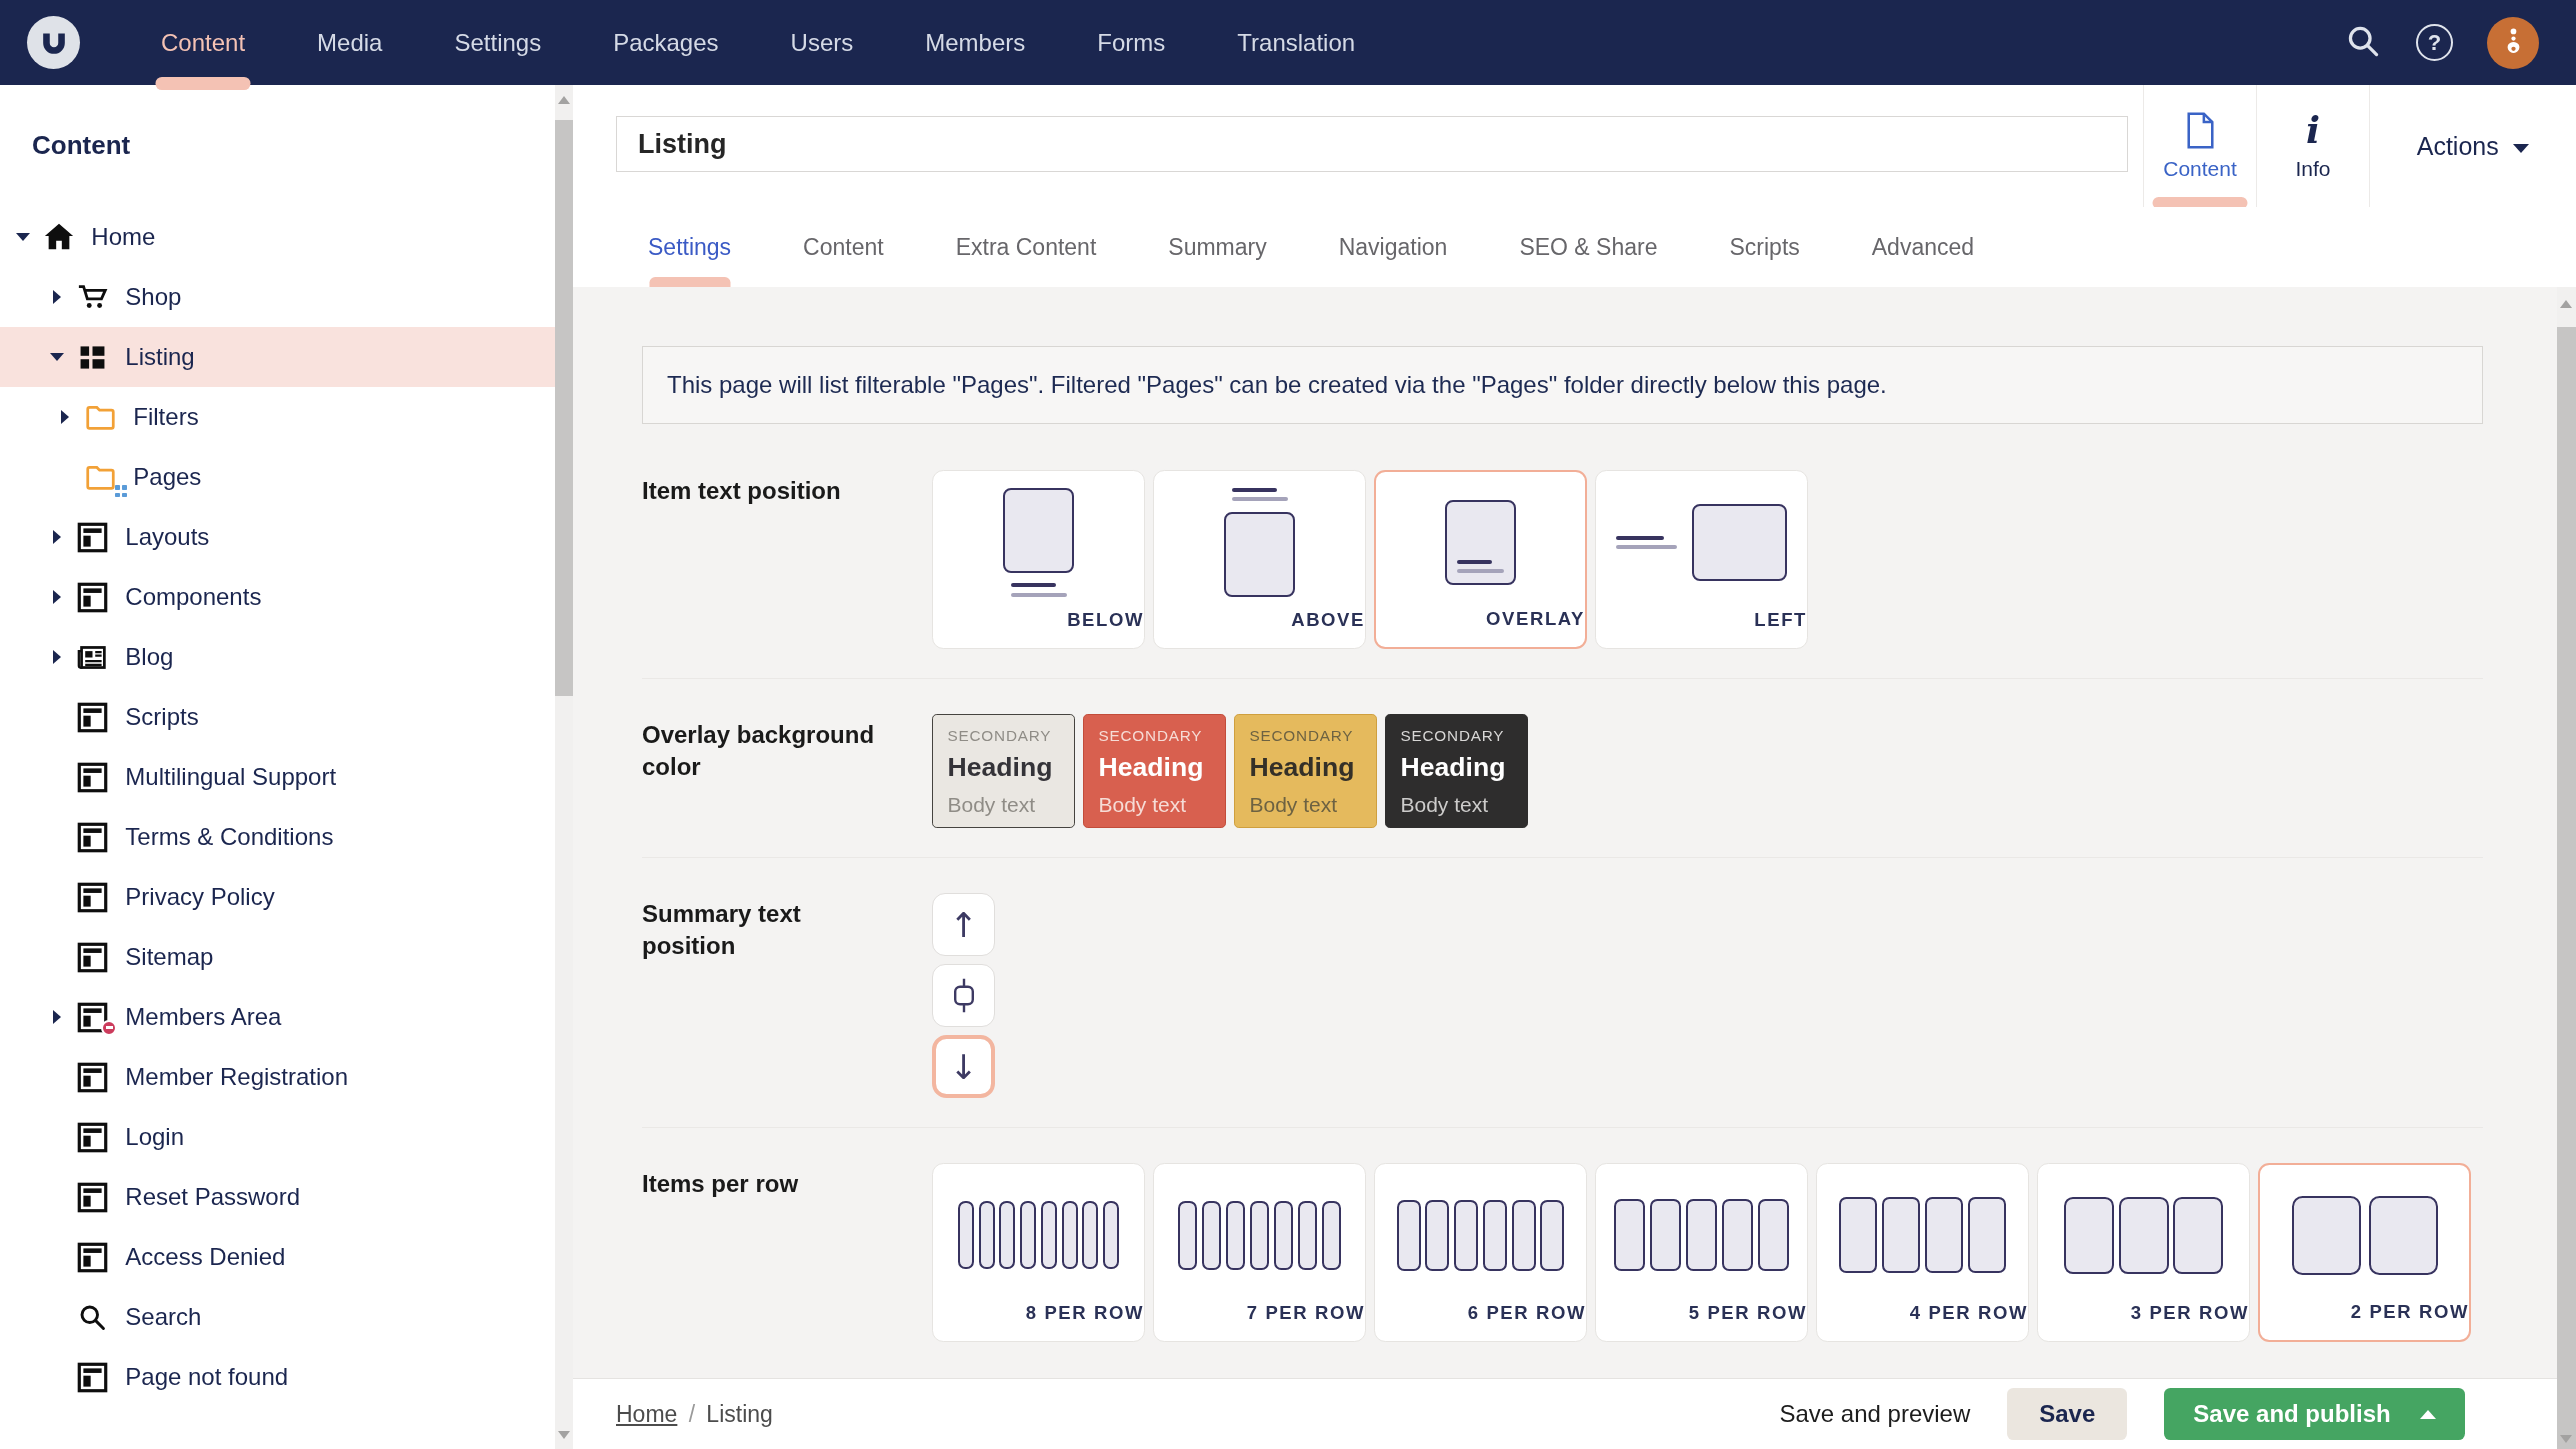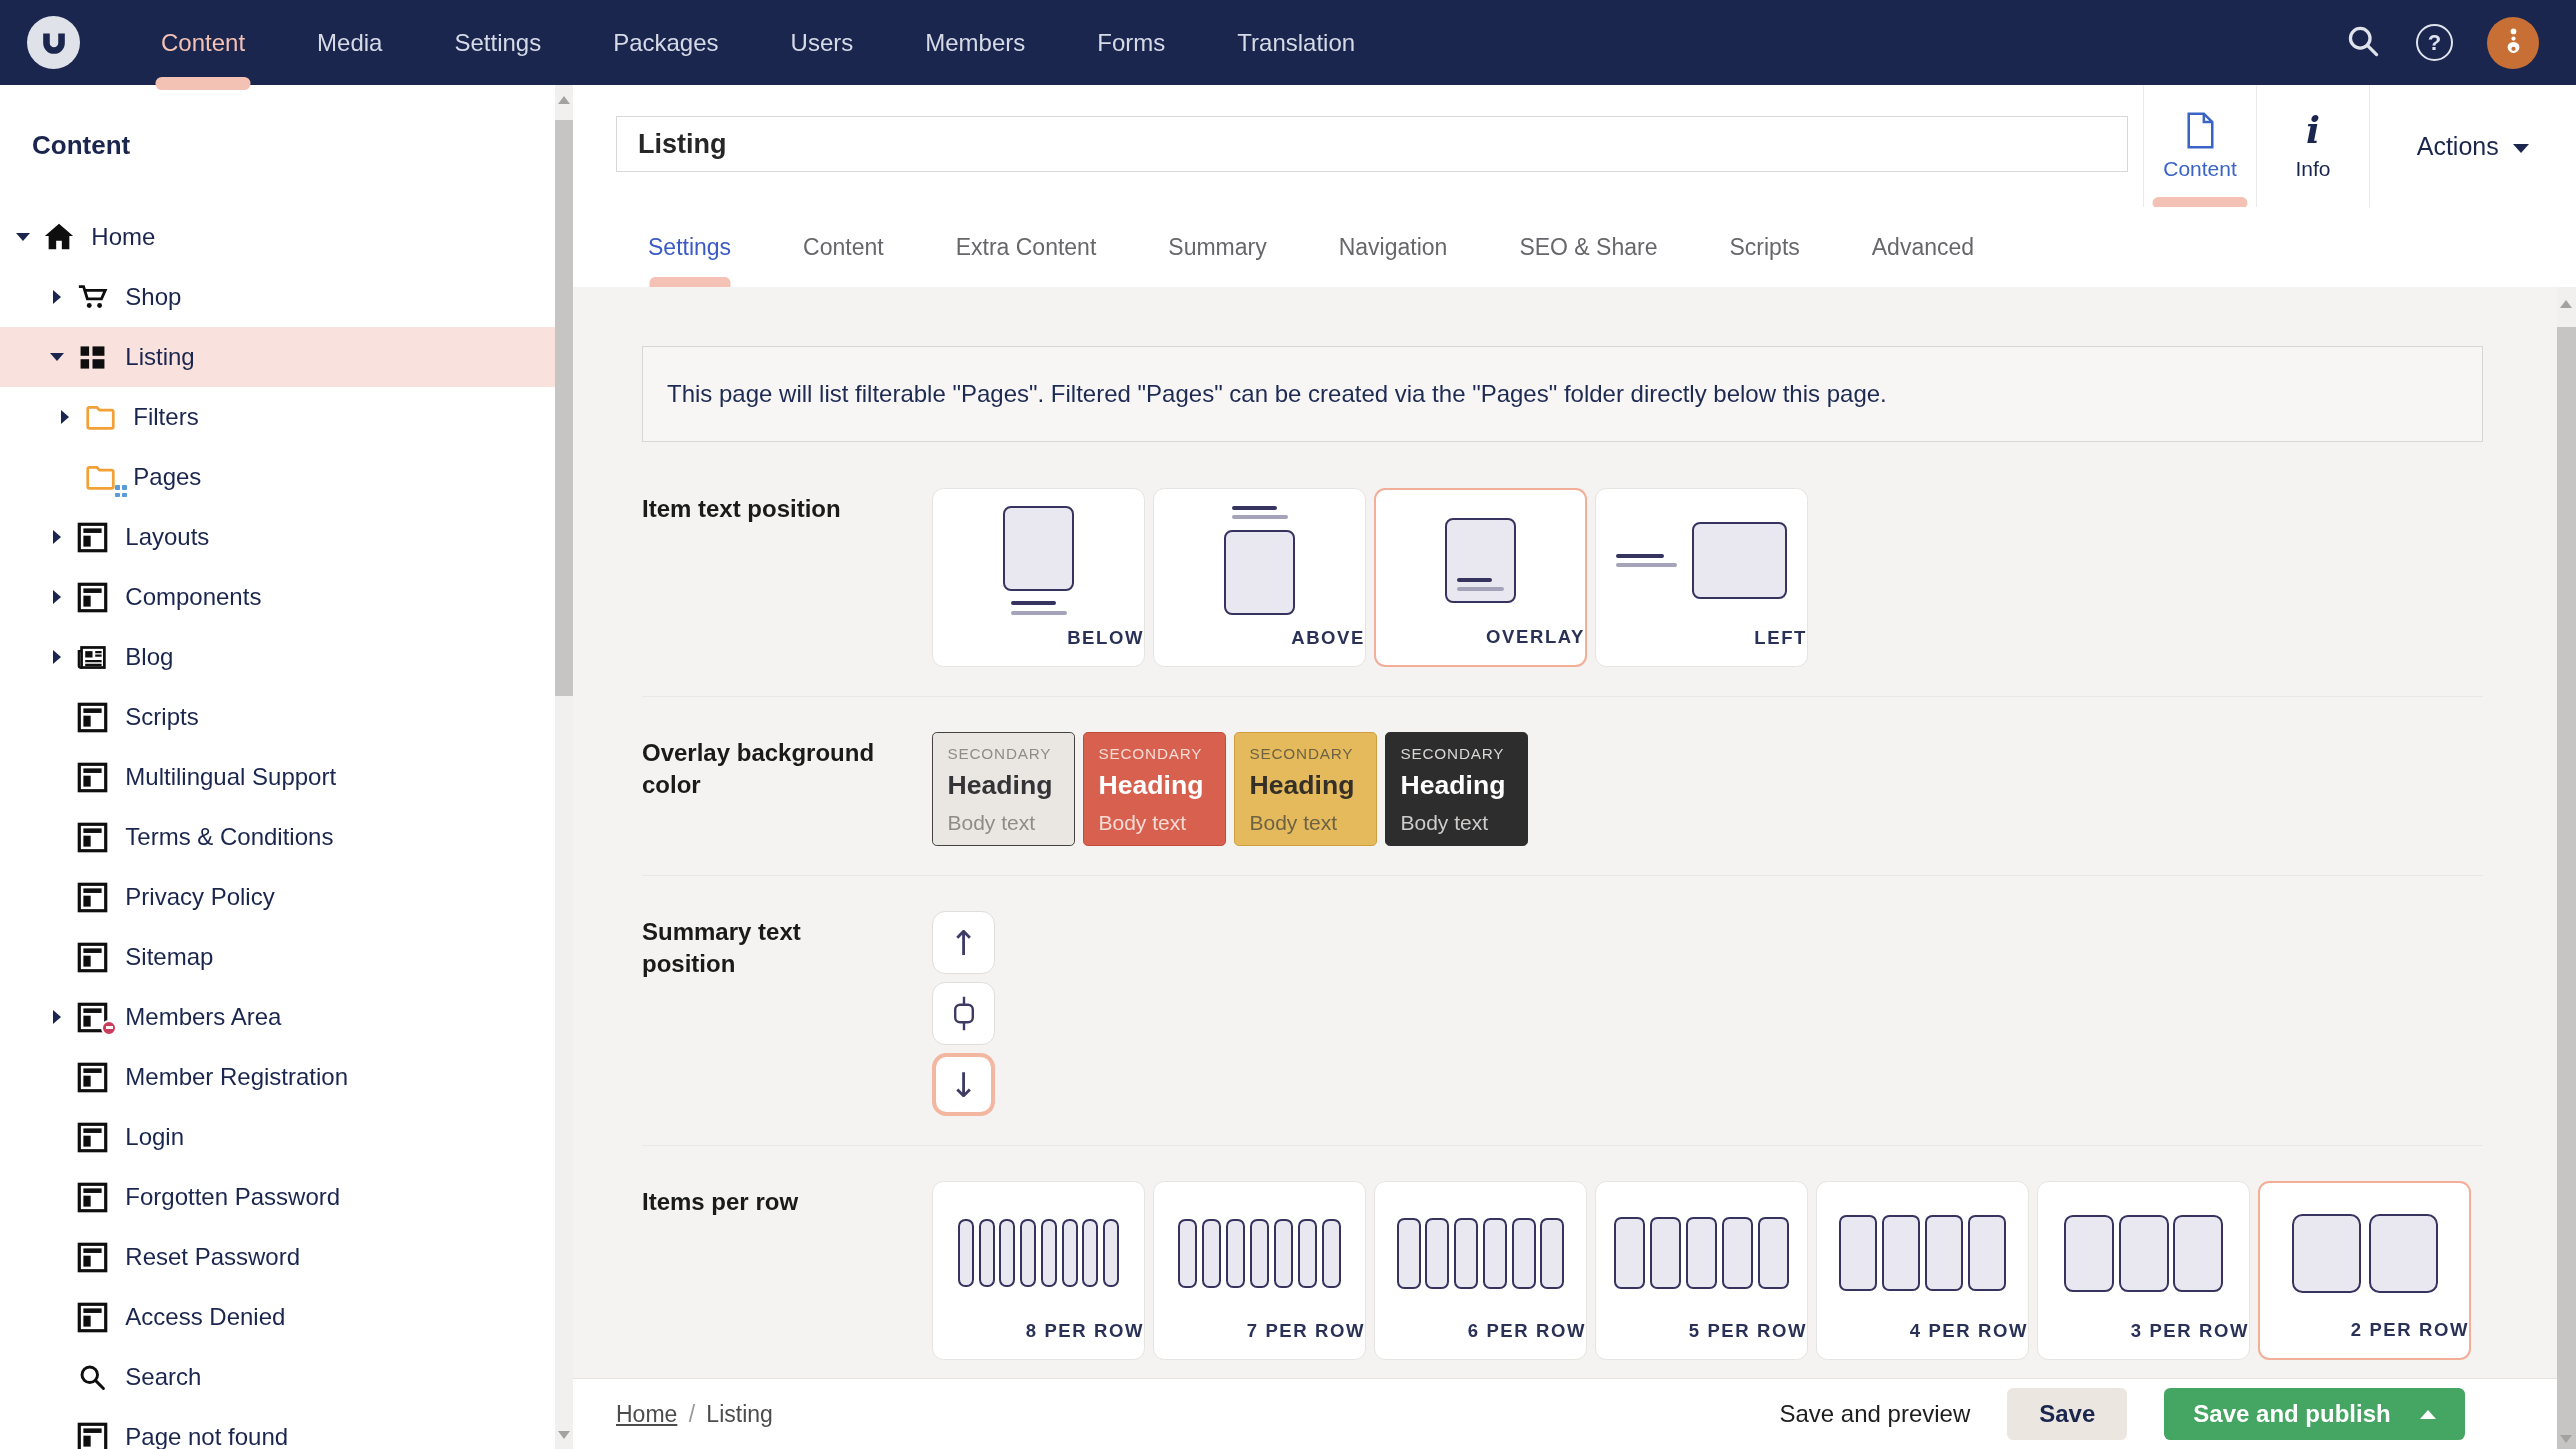--- a/index.html
+++ b/index.html
@@ -57,21 +57,21 @@
 .acaret{width:0;height:0;border-left:8px solid transparent;border-right:8px solid transparent;border-top:9.7px solid #1b264f;margin-top:4px}
 
 
 .subtabs{position:relative;height:80px;background:#fff;display:flex;align-items:center;padding-left:39px}
 .stab{position:relative;font-size:23px;color:#67666a;height:80px;display:flex;align-items:center;padding:0 36px;white-space:nowrap;cursor:pointer}
 .stab.active{color:#3a5ac5}
 .spill{position:absolute;bottom:0;left:50%;transform:translateX(-50%);width:81px;height:10.5px;border-radius:5.6px 5.6px 0 0;background:#f4c2b4}
 
 
 .contentarea{position:absolute;top:202px;left:0;right:19.3px;bottom:71px;background:#f4f3f2;padding:59px 0 0 69px;overflow:hidden}
-.notice{width:1841px;height:96px;border:1.6px solid #d8d6d3;background:#f7f6f5;display:flex;align-items:center;padding:0 24px;font-size:24px;color:#1d2a52;margin-bottom:11.3px}
+.notice{width:1841px;height:78px;border:1.6px solid #d8d6d3;background:#f7f6f5;display:flex;align-items:center;padding:0 24px;font-size:24px;color:#1d2a52;margin-bottom:11.3px}
 .prop{display:flex;padding:35px 0 29px;width:1841px}
 .prop+.prop{border-top:1.6px solid #eae8e6}
 .plabel{width:290px;flex:none;font-size:24px;font-weight:600;color:#1a1a1a;line-height:1.35;padding:4.8px 56px 0 0}
 
 .cards{display:flex;gap:8px}
 .card{width:213px;height:179px;background:#fff;border:1.6px solid #e6e4e1;border-radius:11.3px;position:relative;display:flex;align-items:center;justify-content:center;cursor:pointer}
 .card.sel{border:2.4px solid #f2ae97}
 .clabel{position:absolute;bottom:17.7px;left:0;right:0;text-align:right;font-size:18.5px;font-weight:600;letter-spacing:1.6px;color:#2a3156}
 .pic{display:flex;align-items:center;justify-content:center;margin-bottom:35px}
 .pic.col{flex-direction:column}
@@ -382,31 +382,20 @@
         <span class="ticon">
           <svg width="31" height="31" viewBox="0 0 34 34">
               <rect x="2.5" y="2.5" width="29" height="29" fill="none" stroke="#0e0e0e" stroke-width="3.5"></rect>
               <rect x="7" y="7" width="20" height="5" fill="#0e0e0e"></rect>
               <rect x="7" y="15" width="8" height="12" fill="#0e0e0e"></rect>
             </svg>
         </span>
         <span class="tlabel">Login</span>
       </div>
 
-      <div class="trow lv1">
-        <span class="tcaret"></span>
-        <span class="ticon">
-          <svg width="31" height="31" viewBox="0 0 34 34">
-              <rect x="2.5" y="2.5" width="29" height="29" fill="none" stroke="#0e0e0e" stroke-width="3.5"></rect>
-              <rect x="7" y="7" width="20" height="5" fill="#0e0e0e"></rect>
-              <rect x="7" y="15" width="8" height="12" fill="#0e0e0e"></rect>
-            </svg>
-        </span>
-        <span class="tlabel">Forgotten Password</span>
-      </div>
 
       <div class="trow lv1">
         <span class="tcaret"></span>
         <span class="ticon">
           <svg width="31" height="31" viewBox="0 0 34 34">
               <rect x="2.5" y="2.5" width="29" height="29" fill="none" stroke="#0e0e0e" stroke-width="3.5"></rect>
               <rect x="7" y="7" width="20" height="5" fill="#0e0e0e"></rect>
               <rect x="7" y="15" width="8" height="12" fill="#0e0e0e"></rect>
             </svg>
         </span>

